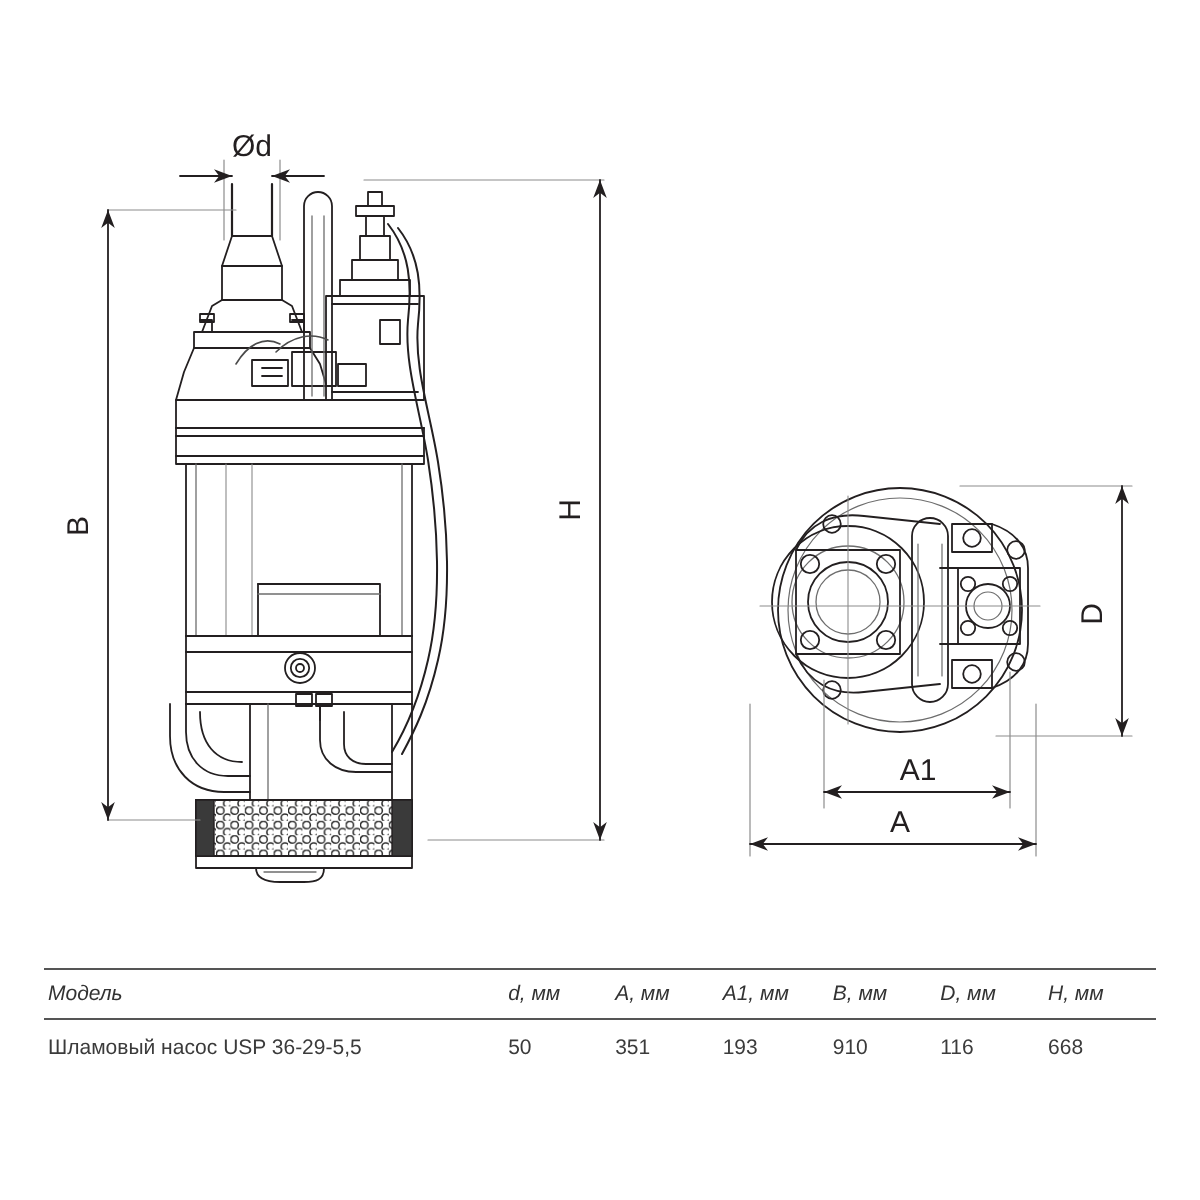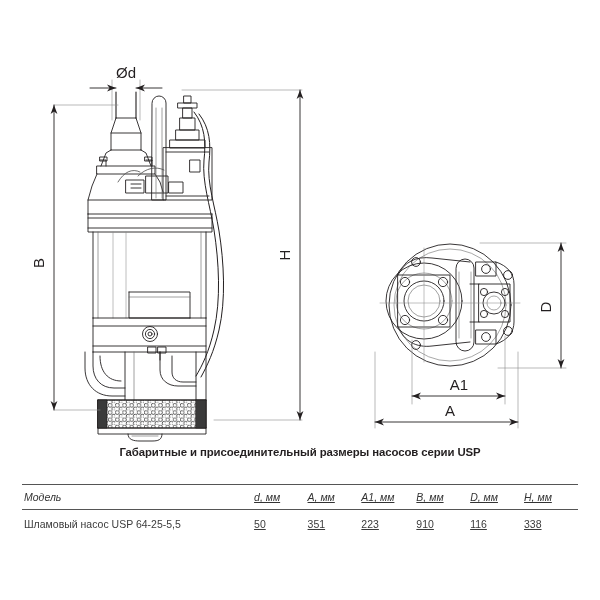--- a/index.html
+++ b/index.html
@@ -61,21 +61,21 @@
     color: #333;
   }
   #spec-table tbody td {
     text-align: left;
     padding: 8px 0 8px 0;
     border-bottom: 1px solid #ffffff;
     white-space: nowrap;
     color: #3b3b3b;
   }
   #spec-table th.c-model, #spec-table td.c-model { width: 250px; padding-left: 2px; margin-left: 11px; }
-  #spec-table th.c-num, #spec-table td.c-num { width: 61px; text-decoration: underline; }
+  #spec-table th.c-num, #spec-table td.c-num { width: 61px; }
 </style>
 </head>
 <body>
 
 <div id="page">
 
   <div id="drawing-area">
     <svg id="drawing-svg" width="600" height="442" viewBox="0 0 600 442" xmlns="http://www.w3.org/2000/svg">
       <defs>
         <marker id="arrEnd" markerWidth="10" markerHeight="8" refX="9" refY="4" orient="auto" markerUnits="userSpaceOnUse">
@@ -281,40 +281,39 @@
 
         <g>
           <line x1="375" y1="422" x2="518" y2="422" stroke="#231f20" stroke-width="0.9" marker-start="url(#arrStart)" marker-end="url(#arrEnd)"></line>
           <text x="450" y="416" text-anchor="middle" font-family="Liberation Sans, sans-serif" font-size="15" fill="#231f20" stroke="none">A</text>
         </g>
 
       </g>
     </svg>
   </div>
 
-  <div class="caption">Габаритные и присоединительный размеры насосов серии USP</div>
 
   <table id="spec-table">
     <thead>
       <tr>
         <th class="c-model">Модель</th>
         <th class="c-num">d, мм</th>
         <th class="c-num">A, мм</th>
         <th class="c-num">A1, мм</th>
         <th class="c-num">B, мм</th>
         <th class="c-num">D, мм</th>
         <th class="c-num">H, мм</th>
       </tr>
     </thead>
     <tbody>
       <tr>
-        <td class="c-model">Шламовый насос USP 64-25-5,5</td>
+        <td class="c-model">Шламовый насос USP 36-29-5,5</td>
         <td class="c-num">50</td>
         <td class="c-num">351</td>
-        <td class="c-num">223</td>
+        <td class="c-num">193</td>
         <td class="c-num">910</td>
         <td class="c-num">116</td>
-        <td class="c-num">338</td>
+        <td class="c-num">668</td>
       </tr>
     </tbody>
   </table>
 
 </div>
 
 </body></html>

